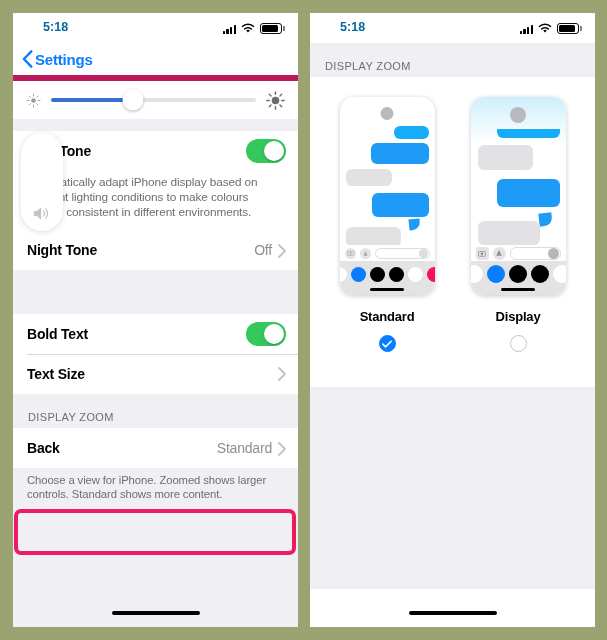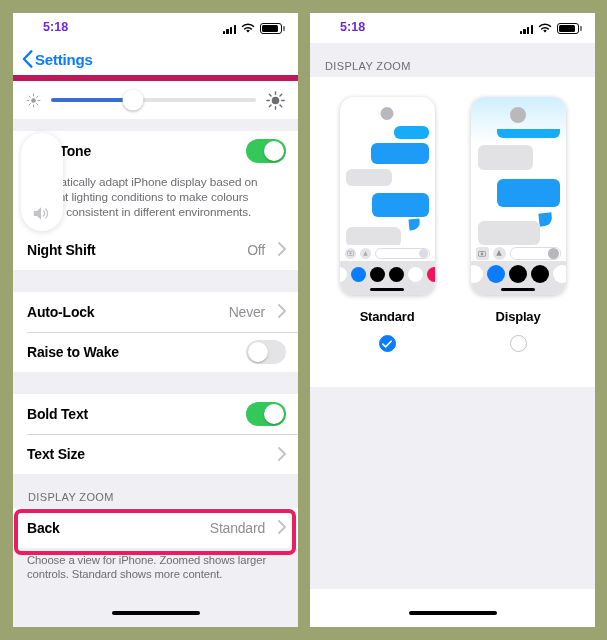--- a/index.html
+++ b/index.html
@@ -20,21 +20,21 @@
   #phone-left  { left: 13px;  top: 13px; width: 285px; height: 614px; }
   #phone-right { left: 310px; top: 13px; width: 285px; height: 614px; }
 
   
   .statusbar {
     height: 30px; position: relative;
     background: #fff;
   }
   .sb-time {
     position: absolute; left: 30px; top: 7px;
-    font-size: 12.5px; font-weight: bold; color: #6d28d9;
+    font-size: 12.5px; font-weight: bold; color: #0369a1;
     letter-spacing: .1px;
   }
   .sb-icons {
     position: absolute; right: 16px; top: 8px;
     display: flex; align-items: flex-end; gap: 5px; height: 13px;
   }
   .ic-signal { display: flex; align-items: flex-end; gap: 1.2px; height: 10px; }
   .ic-signal i { display: block; width: 2.4px; background: #000; border-radius: .5px; }
   .ic-signal i:nth-child(1) { height: 3.5px; }
   .ic-signal i:nth-child(2) { height: 5.5px; }
@@ -87,21 +87,21 @@
     position: relative; height: 40px; background: #fff;
     display: flex; align-items: center;
     padding: 0 12px 0 14px;
   }
   .row + .row::before {
     content: ""; position: absolute; left: 14px; right: 0; top: 0;
     height: 1px; background: #d8d8dc;
   }
   .row-label { font-size: 14px; font-weight: bold; color: #000; letter-spacing: -.2px; }
   .row-right {
-    margin-left: auto; display: flex; align-items: flex-start; gap: 13px;
+    margin-left: auto; display: flex; align-items: flex-end; gap: 6px;
   }
   .row-value { font-size: 14px; color: #8e8e93; letter-spacing: -.2px; }
   .chev-r { width: 8px; height: 14px; }
 
   
   .toggle {
     width: 40px; height: 24px; border-radius: 12px; position: relative;
     background: #e4e4e6; flex: none;
   }
   .toggle.on { background: #34c759; }
@@ -306,51 +306,32 @@
         <div class="row">
           <span class="row-label">True Tone</span>
           <div class="row-right">
             <div class="toggle on">
                 <span class="knob"></span>
               </div>
           </div>
         </div>
         <div class="desc-block">Automatically adapt iPhone display based on ambient lighting conditions to make colours appear consistent in different environments.</div>
         <div class="row">
-          <span class="row-label">Night Shift</span>
+          <span class="row-label">Night Tone</span>
           <div class="row-right">
             <span class="row-value">Off</span>
             <svg class="chev-r" viewBox="0 0 8 14">
                 <path d="M1 1l6 6-6 6" stroke="#c2c2c7" stroke-width="1.8" fill="none" stroke-linecap="round" stroke-linejoin="round"></path>
               </svg>
           </div>
         </div>
       </div>
 
       <div class="gap"></div>
 
-      <div class="group">
-        <div class="row">
-          <span class="row-label">Auto-Lock</span>
-          <div class="row-right">
-            <span class="row-value">Never</span>
-            <svg class="chev-r" viewBox="0 0 8 14">
-                <path d="M1 1l6 6-6 6" stroke="#c2c2c7" stroke-width="1.8" fill="none" stroke-linecap="round" stroke-linejoin="round"></path>
-              </svg>
-          </div>
-        </div>
-        <div class="row">
-          <span class="row-label">Raise to Wake</span>
-          <div class="row-right">
-            <div class="toggle">
-                <span class="knob"></span>
-              </div>
-          </div>
-        </div>
-      </div>
 
       <div class="gap"></div>
 
       <div class="group">
         <div class="row">
           <span class="row-label">Bold Text</span>
           <div class="row-right">
             <div class="toggle on">
                 <span class="knob"></span>
               </div>

